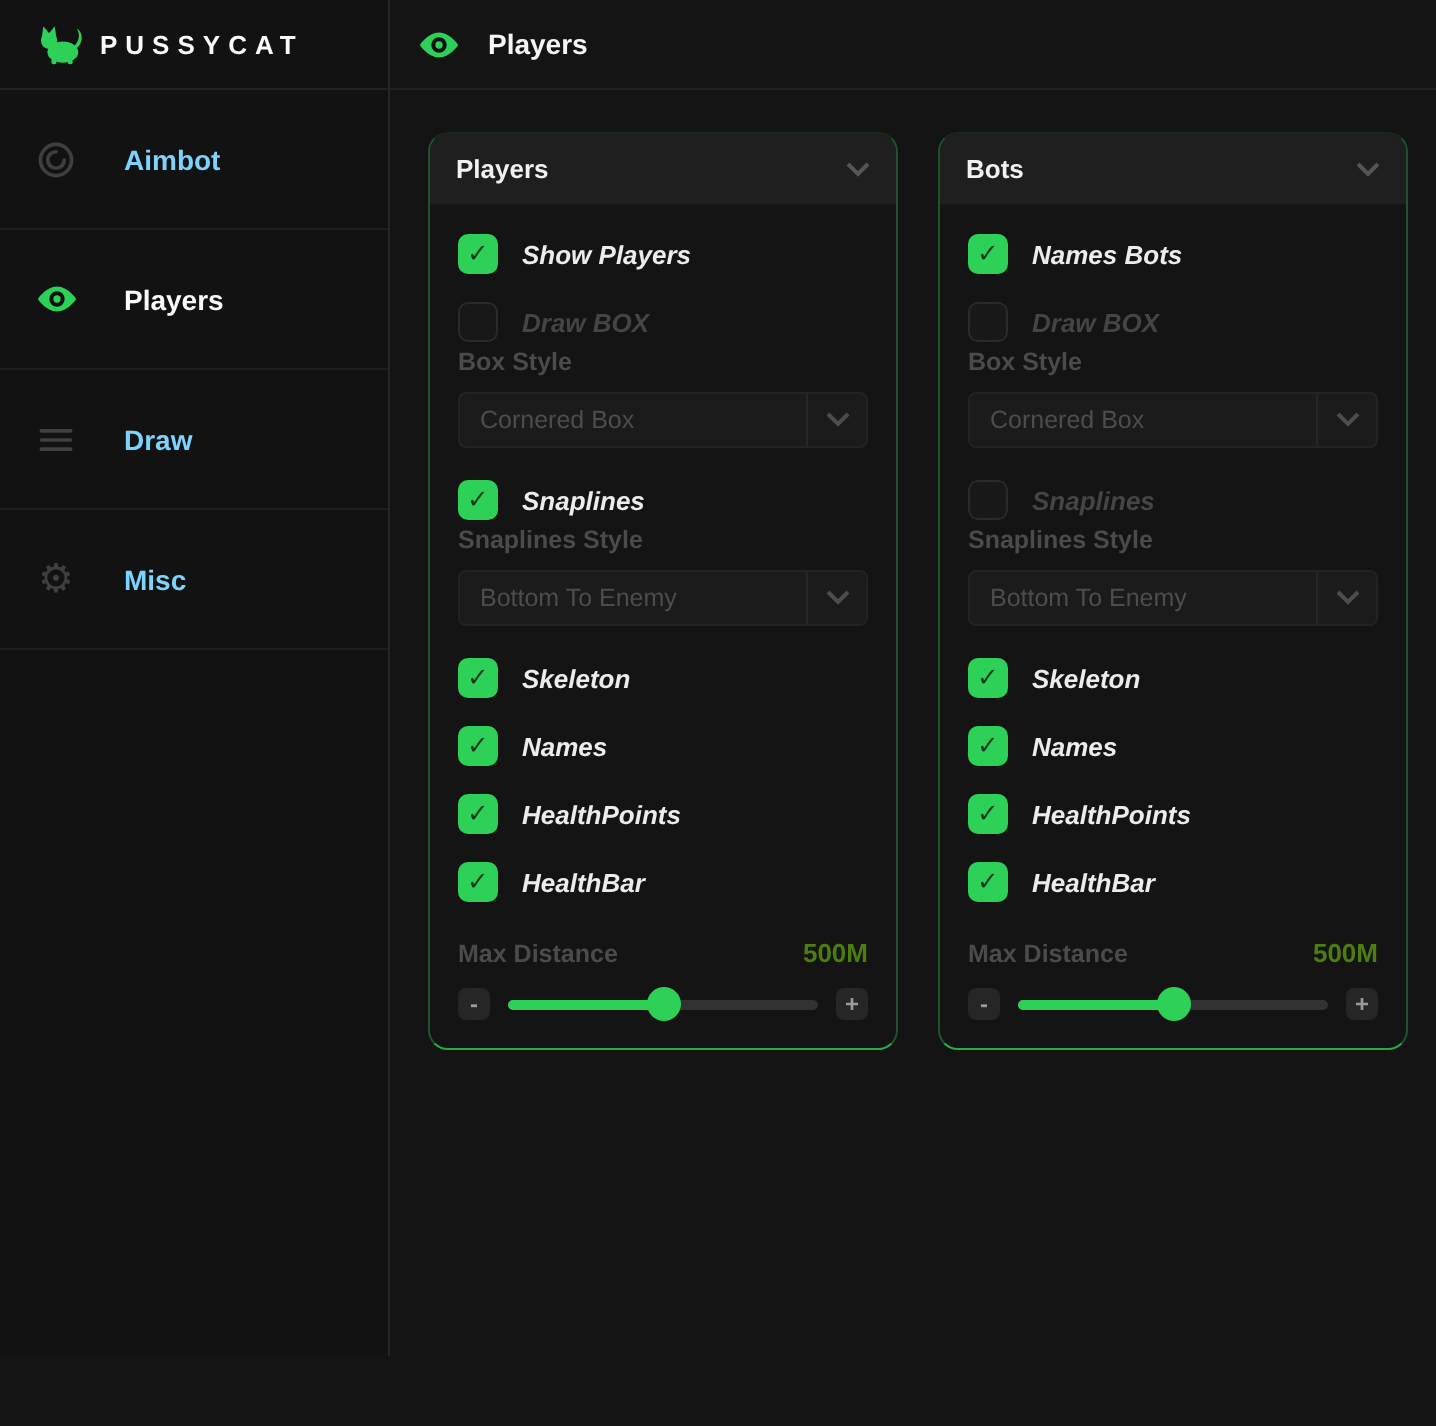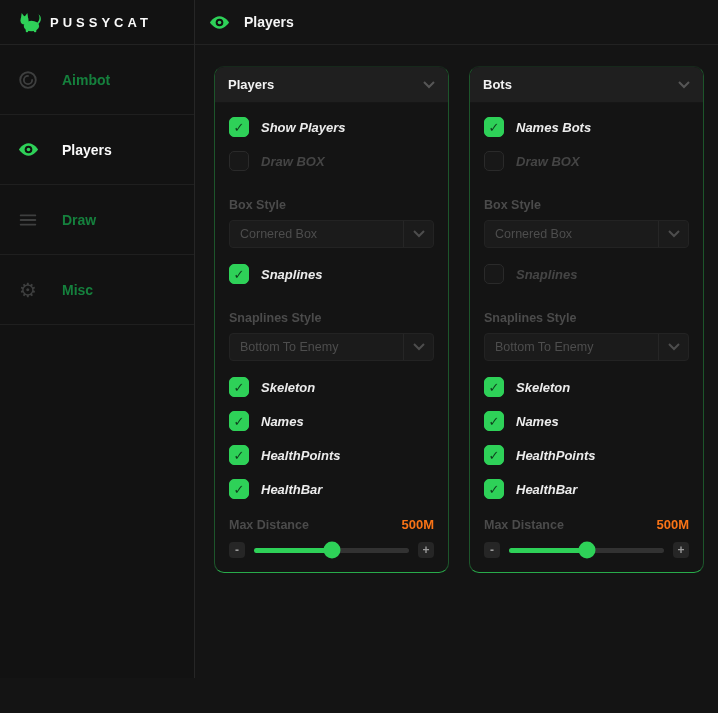--- a/index.html
+++ b/index.html
@@ -26,21 +26,21 @@
   .logo-row svg{width:26px;height:22px;color:var(--accent);}
   .brand-name{
     margin-left:8px;font-size:13px;font-weight:700;color:#fafafa;
     letter-spacing:4px;
   }
   .nav-item{
     height:70px;display:flex;align-items:center;gap:22px;
     padding-left:16px;border-bottom:1px solid #1f1f1f;cursor:pointer;
   }
   .nav-item .nav-ico{width:24px;height:24px;display:flex;align-items:center;justify-content:center;color:#3e3f3f;}
-  .nav-item .nav-label{font-size:14px;font-weight:700;color:#15803d;}
+  .nav-item .nav-label{font-size:14px;font-weight:700;color:#7dd3fc;}
   .nav-item.active .nav-label{color:#fafafa;}
   .nav-item.active .nav-ico{color:var(--accent);}
   .gear-glyph{font-size:20px;line-height:1;}
 
   
   .main{flex:1;display:flex;flex-direction:column;height:100%;}
   .topbar{
     height:45px;flex:0 0 45px;display:flex;align-items:center;
     padding-left:13px;border-bottom:1px solid #222;
   }
@@ -68,35 +68,35 @@
   .cbox{
     width:20px;height:20px;border-radius:5px;flex:0 0 20px;
     background:#181818;border:1px solid #2a2a2a;
     display:flex;align-items:center;justify-content:center;
     font-size:13px;font-weight:700;color:transparent;
   }
   .cbox.checked{background:var(--accent);border-color:var(--accent);color:#0f3d1d;}
   .check-label{font-size:13px;font-weight:700;color:#454545;font-style:italic;}
   .check-row.on .check-label{color:#ececec;}
 
-  .sec-label{margin-top:27px;font-size:12.5px;font-weight:700;color:#4b4b4b;}
+  .sec-label{margin-top:3px;font-size:12.5px;font-weight:700;color:#4b4b4b;}
 
   .select{
     margin-top:8px;height:28px;background:#1b1b1b;border:1px solid #232323;
     border-radius:4px;display:flex;align-items:center;cursor:pointer;
   }
   .select-value{flex:1;padding-left:10px;font-size:12.5px;font-weight:400;color:#4d4d4d;}
   .select-caret{
     width:30px;height:100%;display:flex;align-items:center;justify-content:center;
     border-left:1px solid #262626;color:#4d4d4d;
   }
 
   .maxd-row{margin-top:18px;display:flex;align-items:center;justify-content:space-between;}
   .maxd-label{font-size:12.5px;font-weight:700;color:#4b4b4b;}
-  .maxd-value{font-size:13px;font-weight:700;color:#f97316;}
+  .maxd-value{font-size:13px;font-weight:700;color:#4d7c0f;}
 
   .slider-row{margin-top:10px;display:flex;align-items:center;gap:9px;}
   .step-btn{
     width:16px;height:16px;border-radius:4px;background:#262626;
     color:#9a9a9a;font-size:12px;font-weight:700;line-height:1;
     display:flex;align-items:center;justify-content:center;cursor:pointer;
   }
   .track{position:relative;flex:1;height:5px;background:#323232;border-radius:3px;cursor:pointer;}
   .track-fill{position:absolute;left:0;top:0;height:100%;width:var(--pct,50%);background:var(--accent);border-radius:3px;}
   .thumb{

